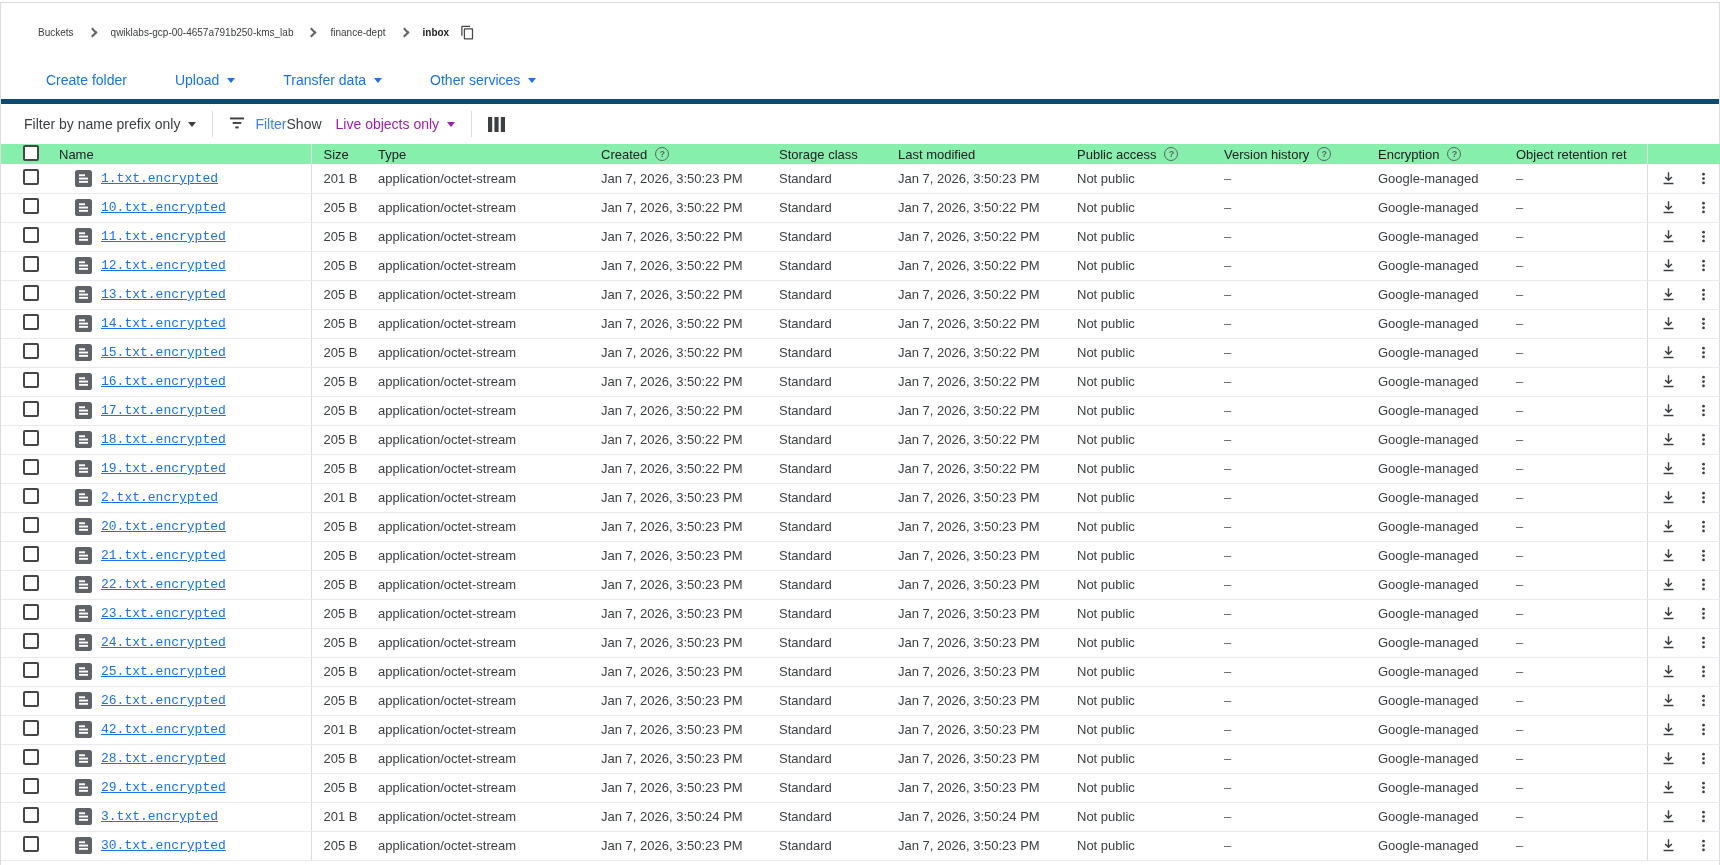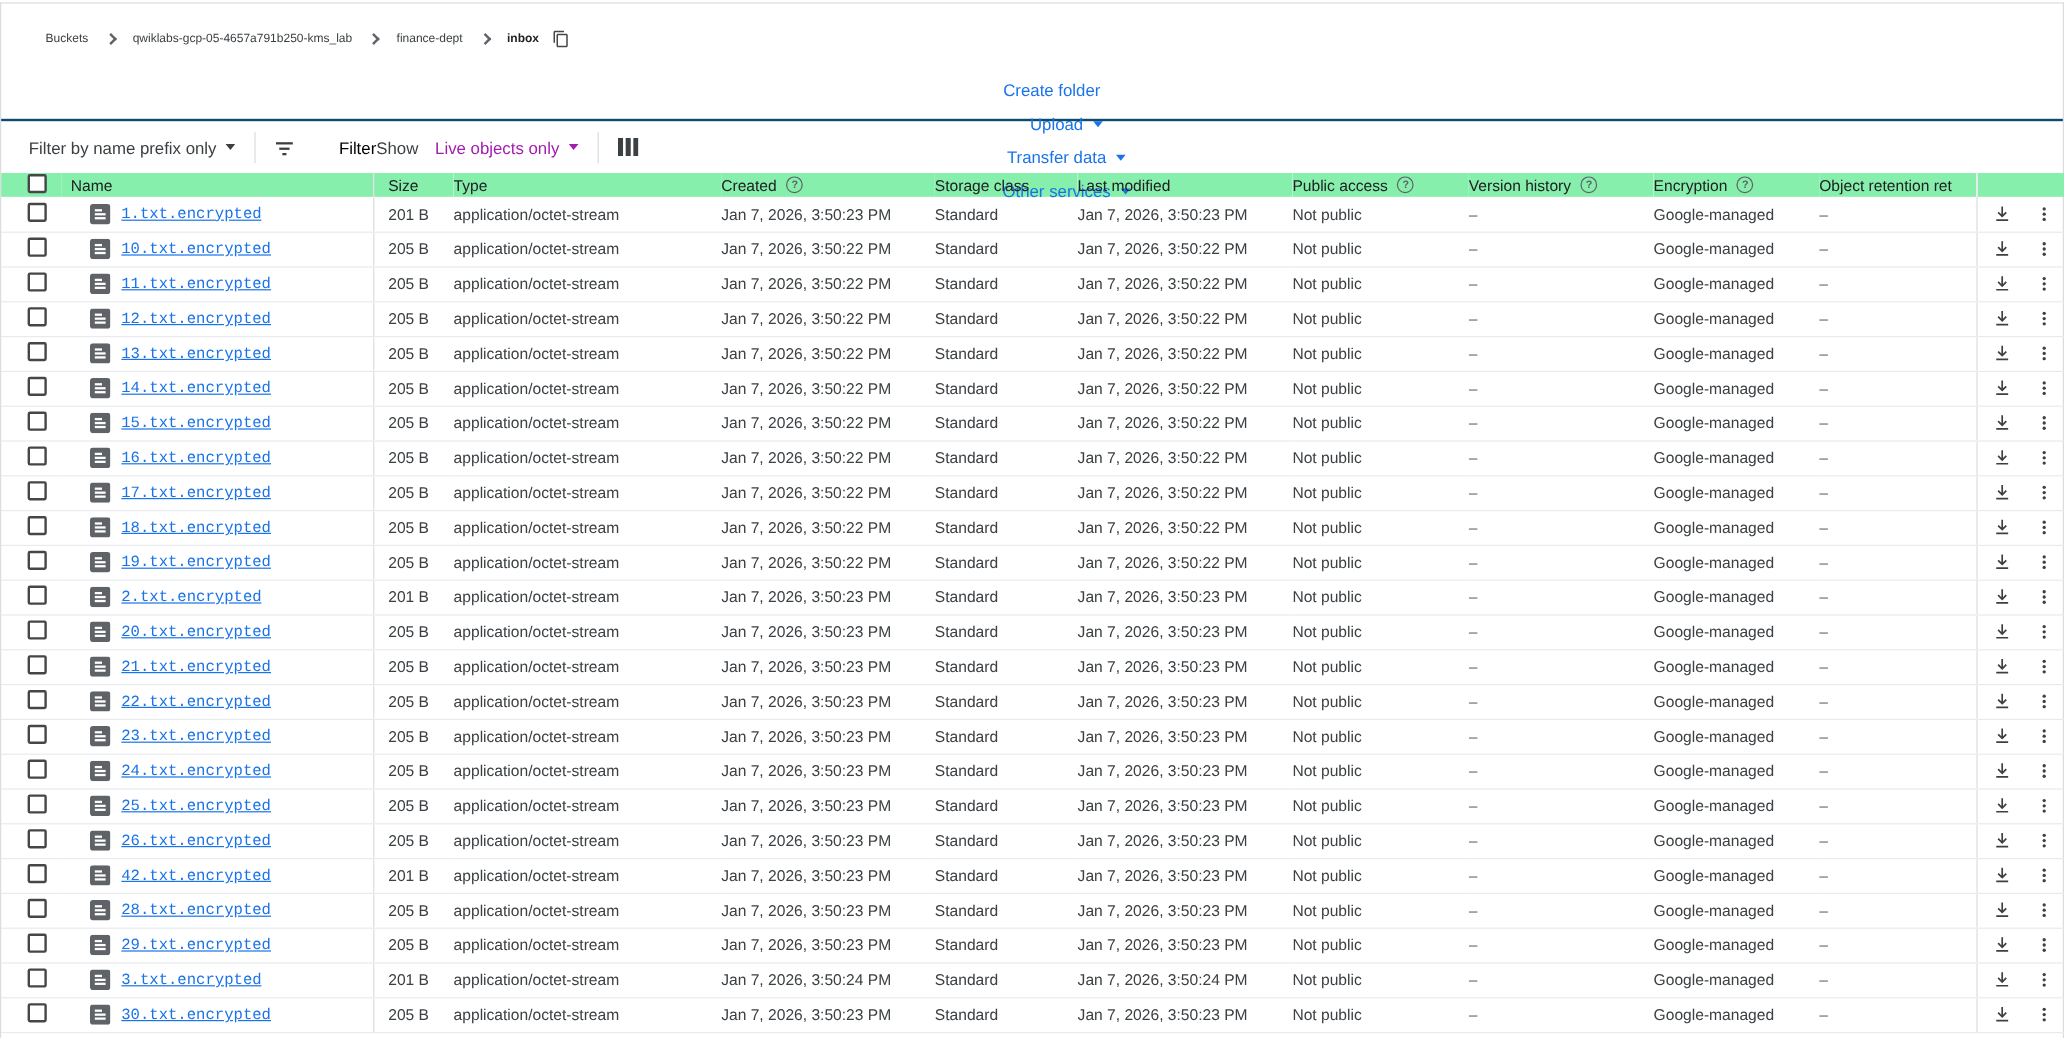--- a/index.html
+++ b/index.html
@@ -10,33 +10,33 @@
 
   
   .breadcrumb-row { height: 58px; display: flex; align-items: center; padding-left: 37px; font-size: 10px; }
   .crumb { color: #3c4043; cursor: pointer; white-space: nowrap; }
   .crumb-current { color: #202124; font-weight: 700; }
   .crumb-sep { width: 7px; height: 7px; border-top: 2px solid #5f6368; border-right: 2px solid #5f6368;
     transform: rotate(45deg); margin: 0 15px; flex: 0 0 auto; }
   .copy-btn { margin-left: 11px; display: inline-flex; cursor: pointer; }
 
   
-  .toolbar-row { height: 38px; display: flex; align-items: center; padding-left: 33px; flex-direction: column; }
+  .toolbar-row { height: 38px; display: flex; align-items: center; padding-left: 33px; }
   .text-btn { color: #1a73e8; font-size: 14px; font-weight: 500; padding: 6px 12px;
     display: inline-flex; align-items: center; cursor: pointer; border-radius: 4px; white-space: nowrap; }
   .text-btn + .text-btn { margin-left: 24px; }
   .caret { width: 0; height: 0; border-left: 4px solid transparent; border-right: 4px solid transparent;
     border-top: 5px solid currentColor; display: inline-block; margin-left: 8px; }
 
   
-  .filter-row { height: 45px; border-top: 2px solid #0c4a6e; display: flex; align-items: center;
+  .filter-row { height: 45px; border-top: 5px solid #0c4a6e; display: flex; align-items: center;
     padding: 0 25px 0 23px; font-size: 14px; }
   .scope-select { display: inline-flex; align-items: center; color: #3c4043; cursor: pointer; white-space: nowrap; }
   .vdivider { width: 1px; height: 26px; background: #dadce0; margin: 0 16px; flex: 0 0 auto; }
-  .filter-label-wrap { display: inline-flex; align-items: flex-end; color: #000000; font-weight: 500; gap: 27px; }
+  .filter-label-wrap { display: inline-flex; align-items: flex-start; color: #3b82f6; font-weight: 500; }
   .filter-label-wrap svg { margin-right: 10px; }
   .filter-input { border: none; outline: none; flex: 1 1 auto; font-size: 14px; margin-left: 12px;
     font-family: "Liberation Sans", sans-serif; color: #202124; min-width: 100px; }
   .filter-input::placeholder { color: #80868b; }
   .show-wrap { display: inline-flex; align-items: center; white-space: nowrap; }
   .show-label { color: #3c4043; margin-right: 14px; }
   .show-value { color: #a21caf; font-weight: 500; display: inline-flex; align-items: center; cursor: pointer; }
 
   
   table { border-collapse: collapse; table-layout: fixed; width: 1720px; }
@@ -61,21 +61,21 @@
   .kebab-btn { margin-left: 19px; }
 </style>
 </head>
 <body>
 
 <div class="page">
 
   <div class="breadcrumb-row" id="breadcrumb">
       <span class="crumb">Buckets</span>
       <span class="crumb-sep"></span>
-      <span class="crumb">qwiklabs-gcp-05-4657a791b250-kms_lab</span>
+      <span class="crumb">qwiklabs-gcp-00-4657a791b250-kms_lab</span>
       <span class="crumb-sep"></span>
       <span class="crumb">finance-dept</span>
       <span class="crumb-sep"></span>
       <span class="crumb crumb-current">inbox</span>
       <span class="copy-btn">
         <svg width="15" height="15" viewBox="0 0 24 24" fill="#444746">
           <path d="M16 1H4c-1.1 0-2 .9-2 2v14h2V3h12V1zm3 4H8c-1.1 0-2 .9-2 2v14c0 1.1.9 2 2 2h11c1.1 0 2-.9 2-2V7c0-1.1-.9-2-2-2zm0 16H8V7h11v14z"></path>
         </svg>
       </span>
     </div>

